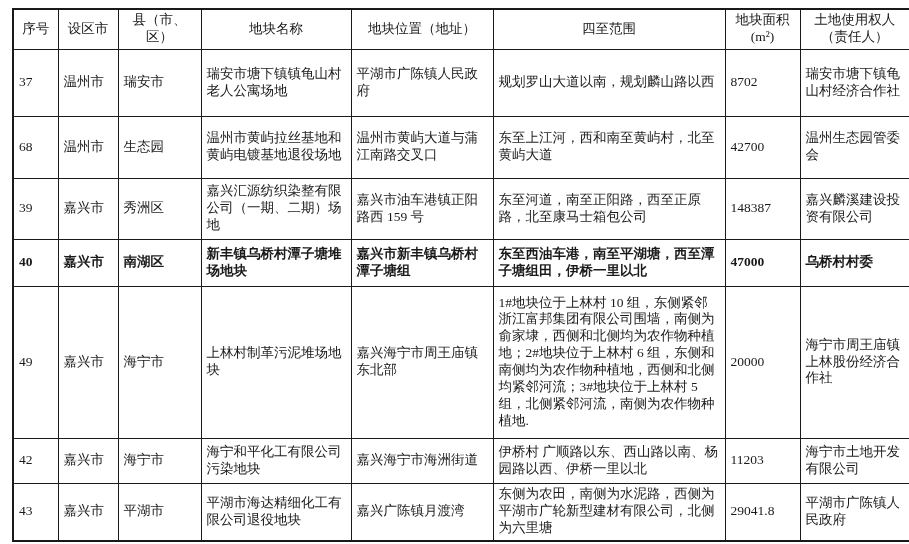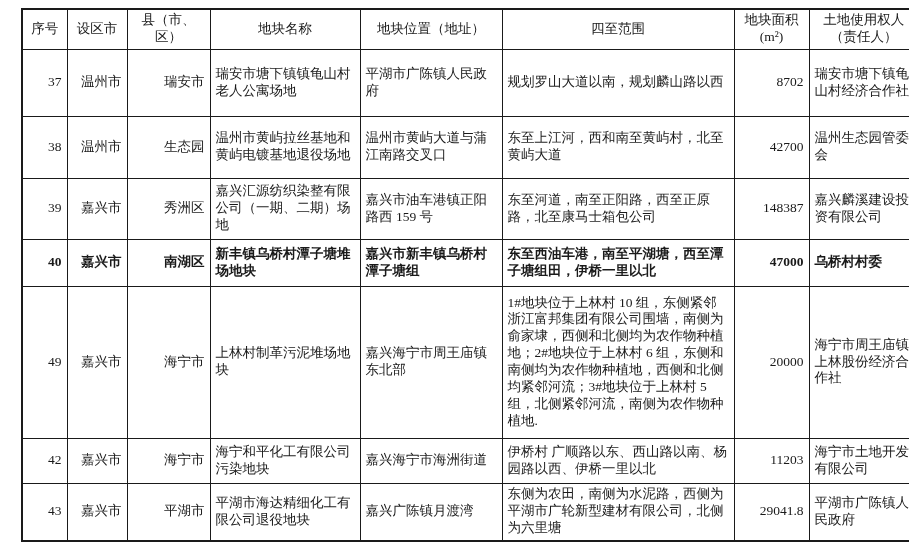--- a/index.html
+++ b/index.html
@@ -6,21 +6,21 @@
     margin: 0;
     padding: 0;
     background: #ffffff;
     font-family: "Liberation Serif", "DejaVu Serif", serif;
     color: #1a1a1a;
   }
   .page {
     width: 752px;
     height: 544px;
     box-sizing: border-box;
-    padding: 8px 4px 4px 21px;
+    padding: 8px 4px 4px 12px;
     background: #ffffff;
   }
   table.parcels {
     border-collapse: collapse;
     table-layout: fixed;
     width: 897px;
     border: 2px solid #1a1a1a;
   }
   table.parcels th, table.parcels td {
     border: 1px solid #1a1a1a;
@@ -29,21 +29,21 @@
     line-height: 1.25;
     vertical-align: middle;
     overflow: hidden;
     word-break: break-all;
   }
   table.parcels th {
     font-weight: normal;
     text-align: center;
     white-space: pre-line;
   }
-  td.c { text-align: right; }
+  td.c { text-align: left; }
   td.l { text-align: left; }
   tr.hdr   { height: 40px; }
   tr.r37   { height: 67px; }
   tr.r38   { height: 62px; }
   tr.r39   { height: 61px; }
   tr.r40   { height: 47px; font-weight: bold; }
   tr.r41   { height: 152px; }
   tr.r42   { height: 45px; margin-left: 6px; }
   tr.r43   { height: 58px; }
 </style>
@@ -81,21 +81,21 @@
         <td class="c">37</td>
         <td class="c">温州市</td>
         <td class="c">瑞安市</td>
         <td class="l">瑞安市塘下镇镇龟山村老人公寓场地</td>
         <td class="l">平湖市广陈镇人民政府</td>
         <td class="l">规划罗山大道以南，规划麟山路以西</td>
         <td class="c">8702</td>
         <td class="l">瑞安市塘下镇龟山村经济合作社</td>
       </tr>
       <tr class="r38">
-        <td class="c">38</td>
+        <td class="c">68</td>
         <td class="c">温州市</td>
         <td class="c">生态园</td>
         <td class="l">温州市黄屿拉丝基地和黄屿电镀基地退役场地</td>
         <td class="l">温州市黄屿大道与蒲江南路交叉口</td>
         <td class="l">东至上江河，西和南至黄屿村，北至黄屿大道</td>
         <td class="c">42700</td>
         <td class="l">温州生态园管委会</td>
       </tr>
       <tr class="r39">
         <td class="c">39</td>

